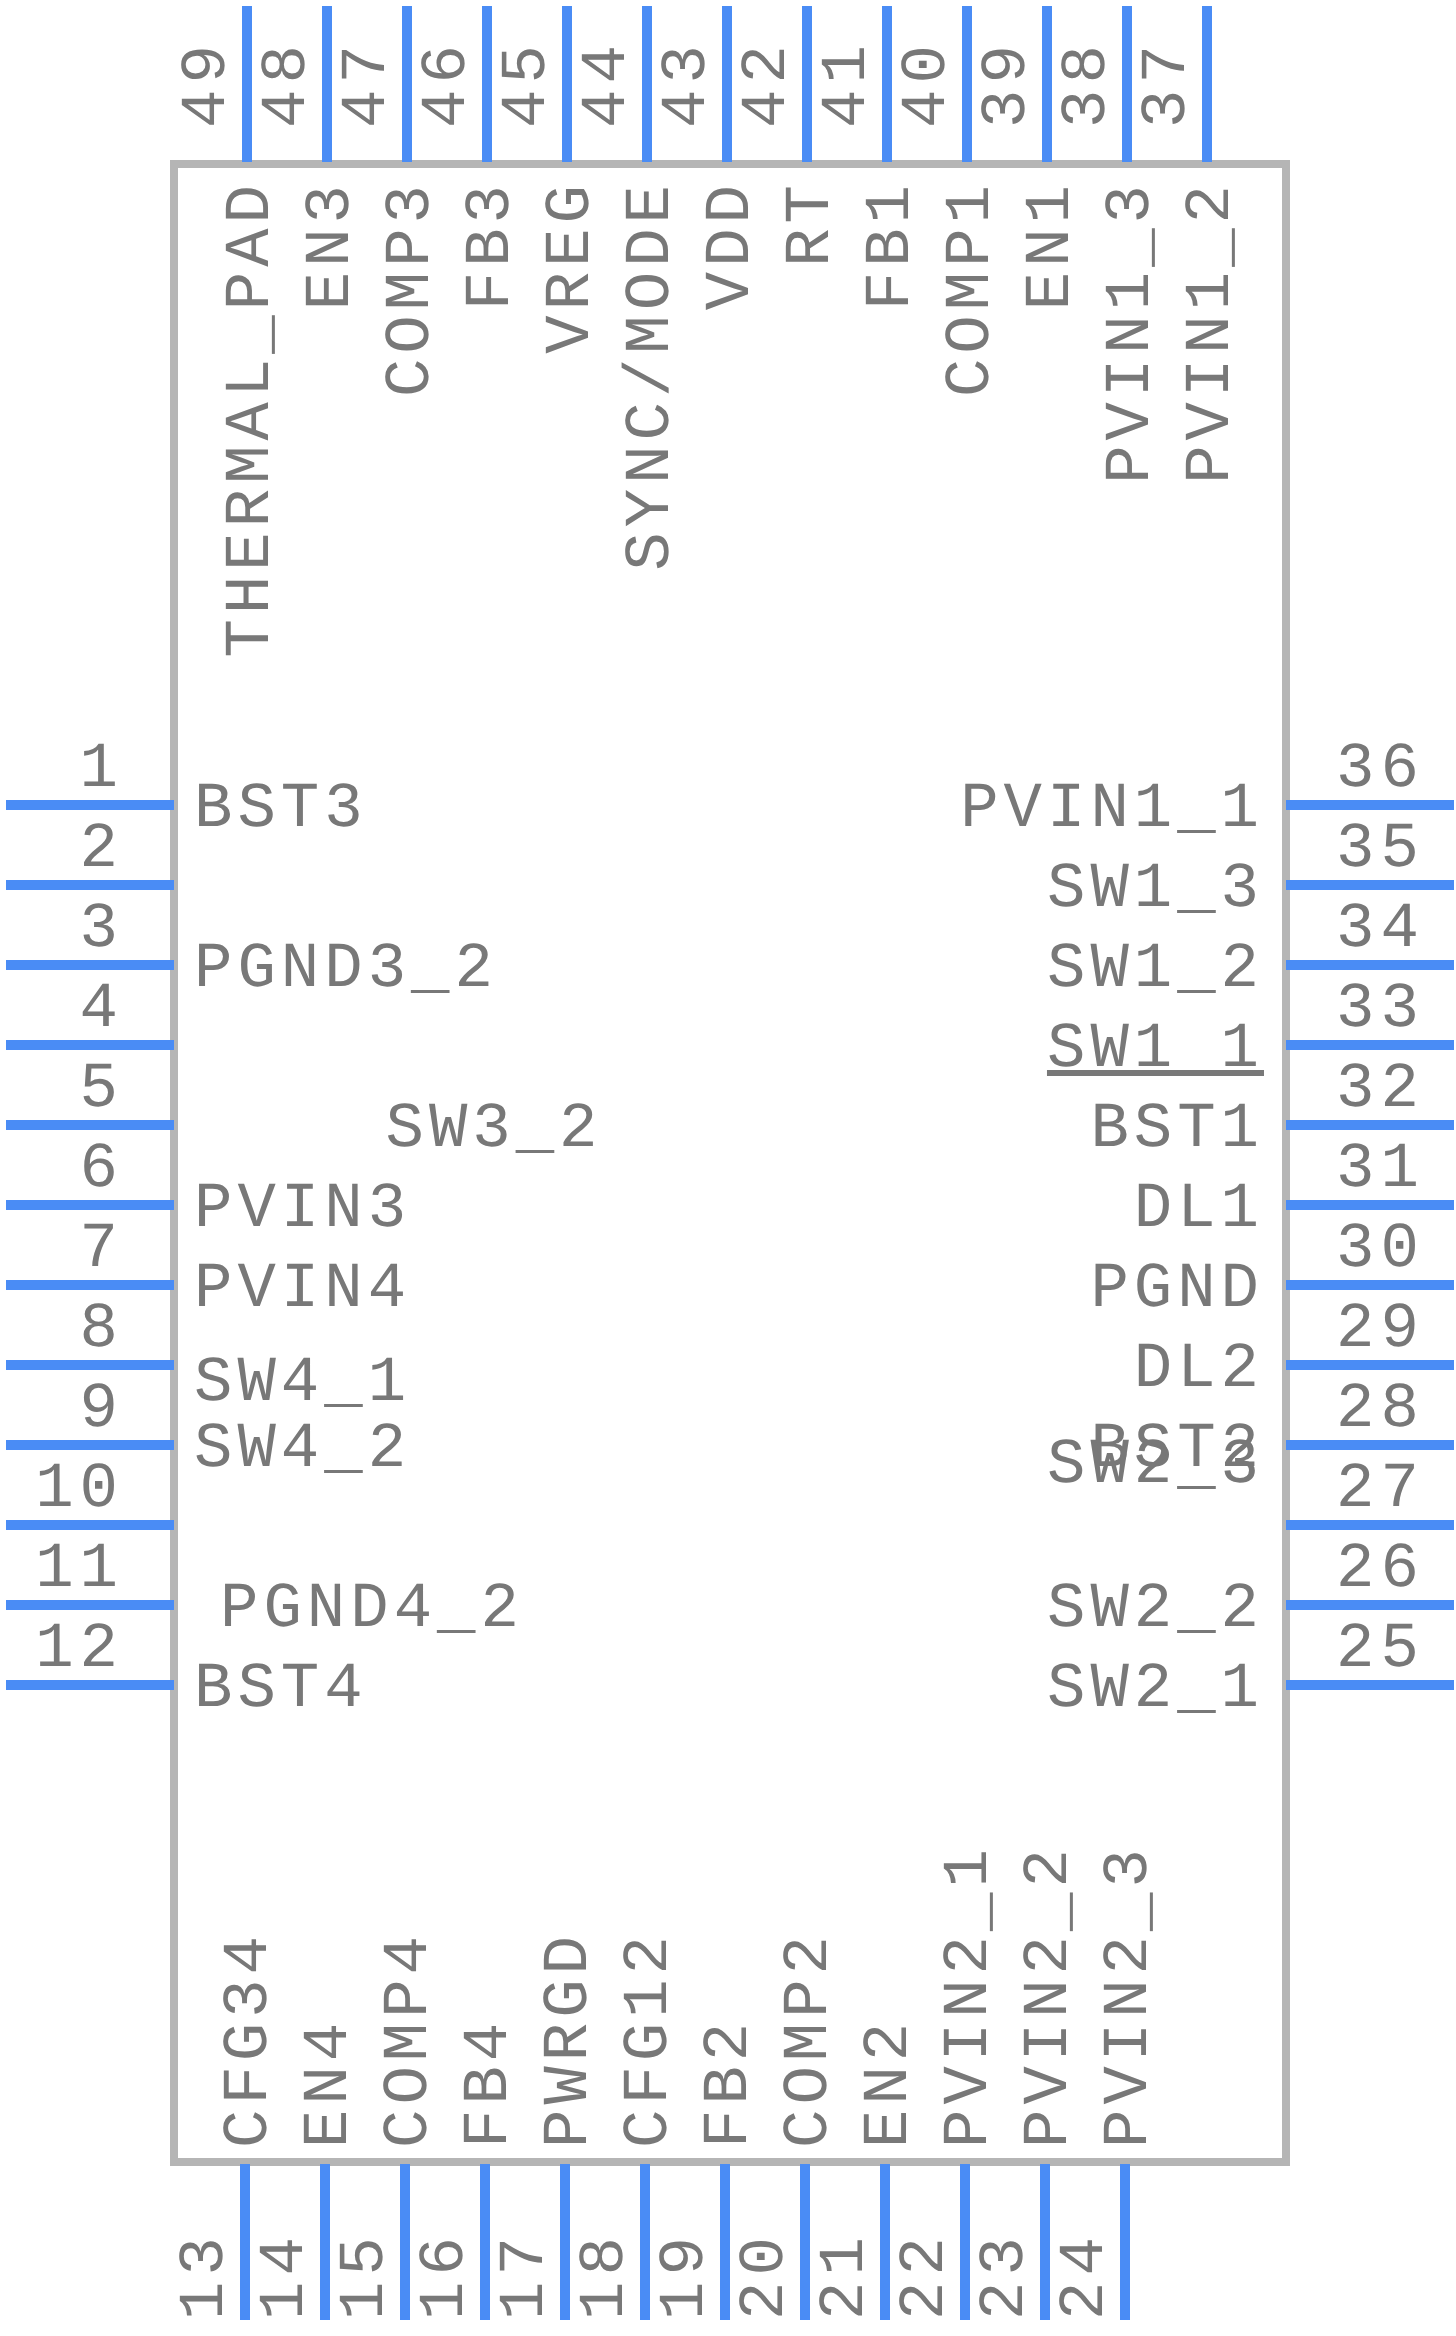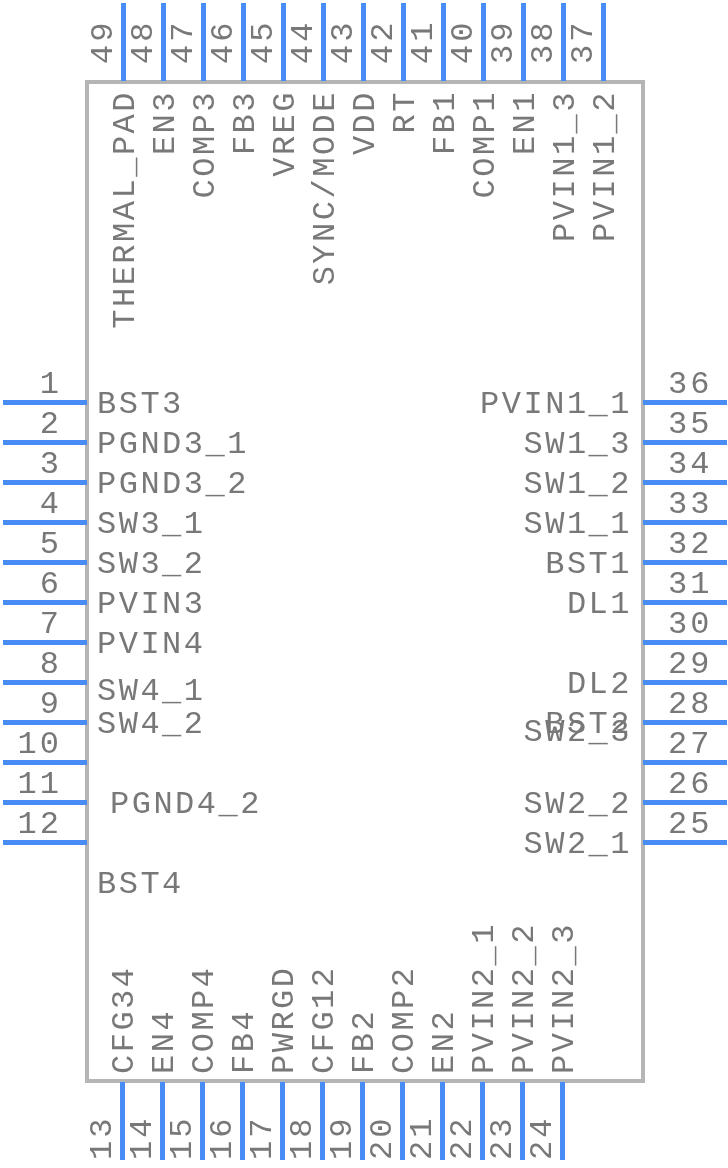--- a/index.html
+++ b/index.html
@@ -101,70 +101,69 @@
     <div class="txt num rot ta-l" style="left: 484px; top: 1160px; width: 64px;">23</div>
     <div class="txt rot ta-l" style="left: 506px; top: 1074px; width: 330px;">PVIN2_2</div>
     <div class="pin-line v" style="left: 560px; top: 1082px;"></div>
     <div class="txt num rot ta-l" style="left: 524px; top: 1160px; width: 64px;">24</div>
     <div class="txt rot ta-l" style="left: 546px; top: 1074px; width: 330px;">PVIN2_3</div>
     <div class="pin-line h" style="left: 3px; top: 400px;"></div>
     <div class="txt num ta-r" style="left: 0px; top: 366px; width: 62px;">1</div>
     <div class="txt ta-l" style="left: 97px; top: 386px; width: 300px;">BST3</div>
     <div class="pin-line h" style="left: 3px; top: 440px;"></div>
     <div class="txt num ta-r" style="left: 0px; top: 406px; width: 62px;">2</div>
-    <div class="txt ta-l" style="left: 97px; top: 426px; width: 300px;">PGND3_1</div>
     <div class="pin-line h" style="left: 3px; top: 480px;"></div>
     <div class="txt num ta-r" style="left: 0px; top: 446px; width: 62px;">3</div>
     <div class="txt ta-l" style="left: 97px; top: 466px; width: 300px;">PGND3_2</div>
     <div class="pin-line h" style="left: 3px; top: 520px;"></div>
     <div class="txt num ta-r" style="left: 0px; top: 486px; width: 62px;">4</div>
-    <div class="txt ta-l" style="left: 97px; top: 506px; width: 300px;">SW3_1</div>
     <div class="pin-line h" style="left: 3px; top: 560px;"></div>
     <div class="txt num ta-r" style="left: 0px; top: 526px; width: 62px;">5</div>
-    <div class="txt ta-l" style="left: 97px; top: 546px; width: 300px;">SW3_2</div>
+    <div class="txt ta-l" style="left: 97px; top: 546px; width: 300px; text-align: center;">SW3_2</div>
     <div class="pin-line h" style="left: 3px; top: 600px;"></div>
     <div class="txt num ta-r" style="left: 0px; top: 566px; width: 62px;">6</div>
     <div class="txt ta-l" style="left: 97px; top: 586px; width: 300px;">PVIN3</div>
     <div class="pin-line h" style="left: 3px; top: 640px;"></div>
     <div class="txt num ta-r" style="left: 0px; top: 606px; width: 62px;">7</div>
     <div class="txt ta-l" style="left: 97px; top: 626px; width: 300px;">PVIN4</div>
     <div class="pin-line h" style="left: 3px; top: 680px;"></div>
     <div class="txt num ta-r" style="left: 0px; top: 646px; width: 62px;">8</div>
     <div class="txt ta-l" style="left: 97px; top: 673px; width: 300px;">SW4_1</div>
     <div class="pin-line h" style="left: 3px; top: 720px;"></div>
     <div class="txt num ta-r" style="left: 0px; top: 686px; width: 62px;">9</div>
     <div class="txt ta-l" style="left: 97px; top: 706px; width: 300px;">SW4_2</div>
     <div class="pin-line h" style="left: 3px; top: 760px;"></div>
     <div class="txt num ta-r" style="left: 0px; top: 726px; width: 62px;">10</div>
     <div class="pin-line h" style="left: 3px; top: 800px;"></div>
     <div class="txt num ta-r" style="left: 0px; top: 766px; width: 62px;">11</div>
     <div class="txt ta-l" style="left: 110px; top: 786px; width: 300px;">PGND4_2</div>
     <div class="pin-line h" style="left: 3px; top: 840px;"></div>
     <div class="txt num ta-r" style="left: 0px; top: 806px; width: 62px;">12</div>
-    <div class="txt ta-l" style="left: 97px; top: 826px; width: 300px; margin-top: 40px;">BST4</div>
+    <div class="txt ta-l" style="left: 97px; top: 826px; width: 300px;">BST4</div>
     <div class="pin-line h" style="left: 643px; top: 400px;"></div>
     <div class="txt num ta-l" style="left: 668px; top: 366px; width: 70px;">36</div>
     <div class="txt ta-r" style="left: 302px; top: 386px; width: 330px;">PVIN1_1</div>
     <div class="pin-line h" style="left: 643px; top: 440px;"></div>
     <div class="txt num ta-l" style="left: 668px; top: 406px; width: 70px;">35</div>
     <div class="txt ta-r" style="left: 302px; top: 426px; width: 330px;">SW1_3</div>
     <div class="pin-line h" style="left: 643px; top: 480px;"></div>
     <div class="txt num ta-l" style="left: 668px; top: 446px; width: 70px;">34</div>
     <div class="txt ta-r" style="left: 302px; top: 466px; width: 330px;">SW1_2</div>
     <div class="pin-line h" style="left: 643px; top: 520px;"></div>
     <div class="txt num ta-l" style="left: 668px; top: 486px; width: 70px;">33</div>
-    <div class="txt ta-r" style="left: 302px; top: 506px; width: 330px;">SW1_1</div>
+    <div class="txt ta-r" style="left: 302px; top: 506px; width: 330px; text-decoration: underline;">SW1_1</div>
     <div class="pin-line h" style="left: 643px; top: 560px;"></div>
     <div class="txt num ta-l" style="left: 668px; top: 526px; width: 70px;">32</div>
     <div class="txt ta-r" style="left: 302px; top: 546px; width: 330px;">BST1</div>
     <div class="pin-line h" style="left: 643px; top: 600px;"></div>
     <div class="txt num ta-l" style="left: 668px; top: 566px; width: 70px;">31</div>
     <div class="txt ta-r" style="left: 302px; top: 586px; width: 330px;">DL1</div>
     <div class="pin-line h" style="left: 643px; top: 640px;"></div>
     <div class="txt num ta-l" style="left: 668px; top: 606px; width: 70px;">30</div>
+    <div class="txt ta-r" style="left: 302px; top: 626px; width: 330px;">PGND</div>
     <div class="pin-line h" style="left: 643px; top: 680px;"></div>
     <div class="txt num ta-l" style="left: 668px; top: 646px; width: 70px;">29</div>
     <div class="txt ta-r" style="left: 302px; top: 666px; width: 330px;">DL2</div>
     <div class="pin-line h" style="left: 643px; top: 720px;"></div>
     <div class="txt num ta-l" style="left: 668px; top: 686px; width: 70px;">28</div>
     <div class="txt ta-r" style="left: 302px; top: 706px; width: 330px;">BST2</div>
     <div class="pin-line h" style="left: 643px; top: 760px;"></div>
     <div class="txt num ta-l" style="left: 668px; top: 726px; width: 70px;">27</div>
     <div class="txt ta-r" style="left: 302px; top: 714px; width: 330px;">SW2_3</div>
     <div class="pin-line h" style="left: 643px; top: 800px;"></div>

